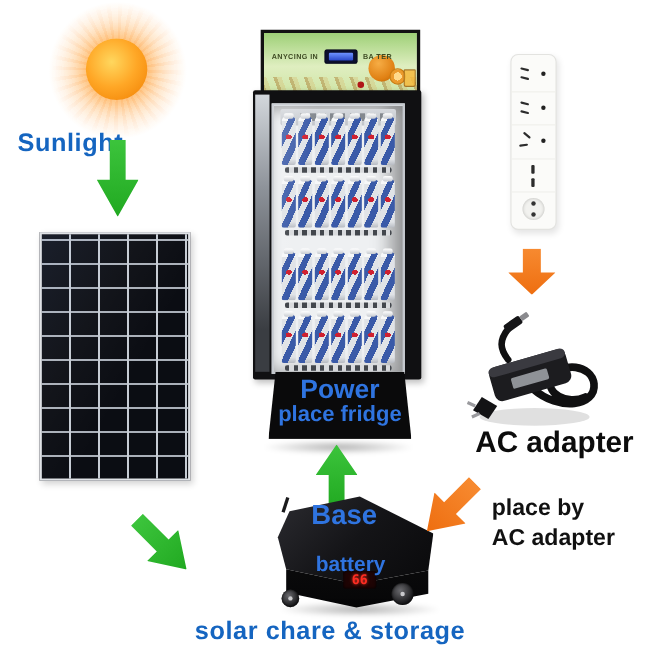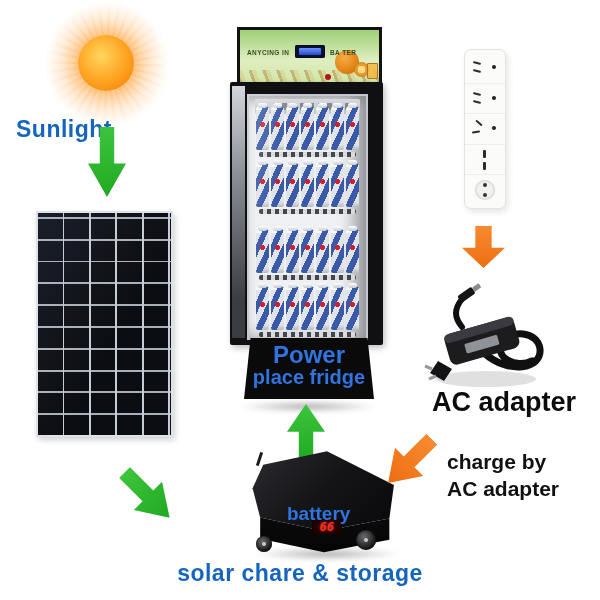--- a/index.html
+++ b/index.html
@@ -102,21 +102,21 @@
     background:linear-gradient(180deg,#111113,#050506);}
   .base-handle{position:absolute;left:10px;top:4px;width:3px;height:14px;background:#1a1a1c;transform:rotate(18deg);}
   .wheel{position:absolute;border-radius:50%;background:radial-gradient(circle at 40% 35%,#6a6a6e,#151517 70%);
     box-shadow:inset 0 0 2px #000;}
   .wheel::after{content:"";position:absolute;left:50%;top:50%;width:4px;height:4px;border-radius:50%;
     background:#c9c9cc;transform:translate(-50%,-50%);}
   .wheel.w1{left:8px;top:88px;width:16px;height:16px;}
   .wheel.w2{left:108px;top:82px;width:20px;height:20px;}
   .led{position:absolute;left:64px;top:71px;width:30px;height:16px;background:#1e0404;border-radius:2px;
     display:flex;align-items:center;justify-content:center;box-shadow:inset 0 0 3px #000;}
-  .led span{font-family:"DejaVu Sans Mono",monospace;font-style:italic;font-weight:bold;font-size:12px;
+  .led span{font-family:"DejaVu Sans Mono",monospace;font-weight:bold;font-size:12px;
     color:#ff2d23;text-shadow:0 0 3px rgba(255,60,40,.9);}
   .base-shadow{left:252px;top:547px;width:150px;height:14px;border-radius:50%;
     background:radial-gradient(ellipse,rgba(0,0,0,.30),rgba(0,0,0,0) 70%);filter:blur(2px);}
   .base-title{left:283px;top:454px;font-size:25px;}
   .base-line1{left:287px;top:483px;font-size:19px;}
   .base-line2{left:287px;top:503px;font-size:19px;}
 
   
   .power-strip{left:464px;top:49px;width:42px;height:160px;background:#fbfbf9;border:1px solid #e3e3e0;
     border-radius:7px;box-shadow:2px 3px 6px rgba(0,0,0,.10);display:flex;flex-direction:column;padding:3px 0;box-sizing:border-box;}
@@ -245,20 +245,21 @@
     <div class="base-handle"></div>
     <div class="base-top"></div>
     <div class="base-front"></div>
     <div class="wheel w1"></div>
     <div class="wheel w2"></div>
     <div class="led">
       <span>66</span>
     </div>
   </div>
   <div class="abs base-shadow"></div>
+  <div class="abs overlay-blue base-title">Base</div>
   <div class="abs overlay-blue base-line2">battery</div>
 
   <div class="abs blue-label bottom-caption">solar chare &amp; storage</div>
 
   <div class="abs power-strip">
       <div class="socket flat-pair">
         <span class="slit a"></span>
         <span class="slit b"></span>
         <span class="dot"></span>
       </div>
@@ -302,16 +303,16 @@
     </g>
 
     <path d="M14,78 l14,8 -8,12 -14,-8 z" fill="#131315"></path>
     <line x1="8" y1="86" x2="1" y2="83" stroke="#9a9a9e" stroke-width="3"></line>
     <line x1="12" y1="93" x2="5" y2="96" stroke="#9a9a9e" stroke-width="3"></line>
   </svg>
   <div class="abs ac-adapter-label">AC adapter</div>
 
   <div class="arrow orange down" style="left:390px;top:430px;width:40px;height:62px;transform:rotate(45deg);"></div>
 
-  <div class="abs black-label charge-line1">charge by</div>
+  <div class="abs black-label charge-line1">place by</div>
   <div class="abs black-label charge-line2">AC adapter</div>
 
 </div>
 
 </body></html>

